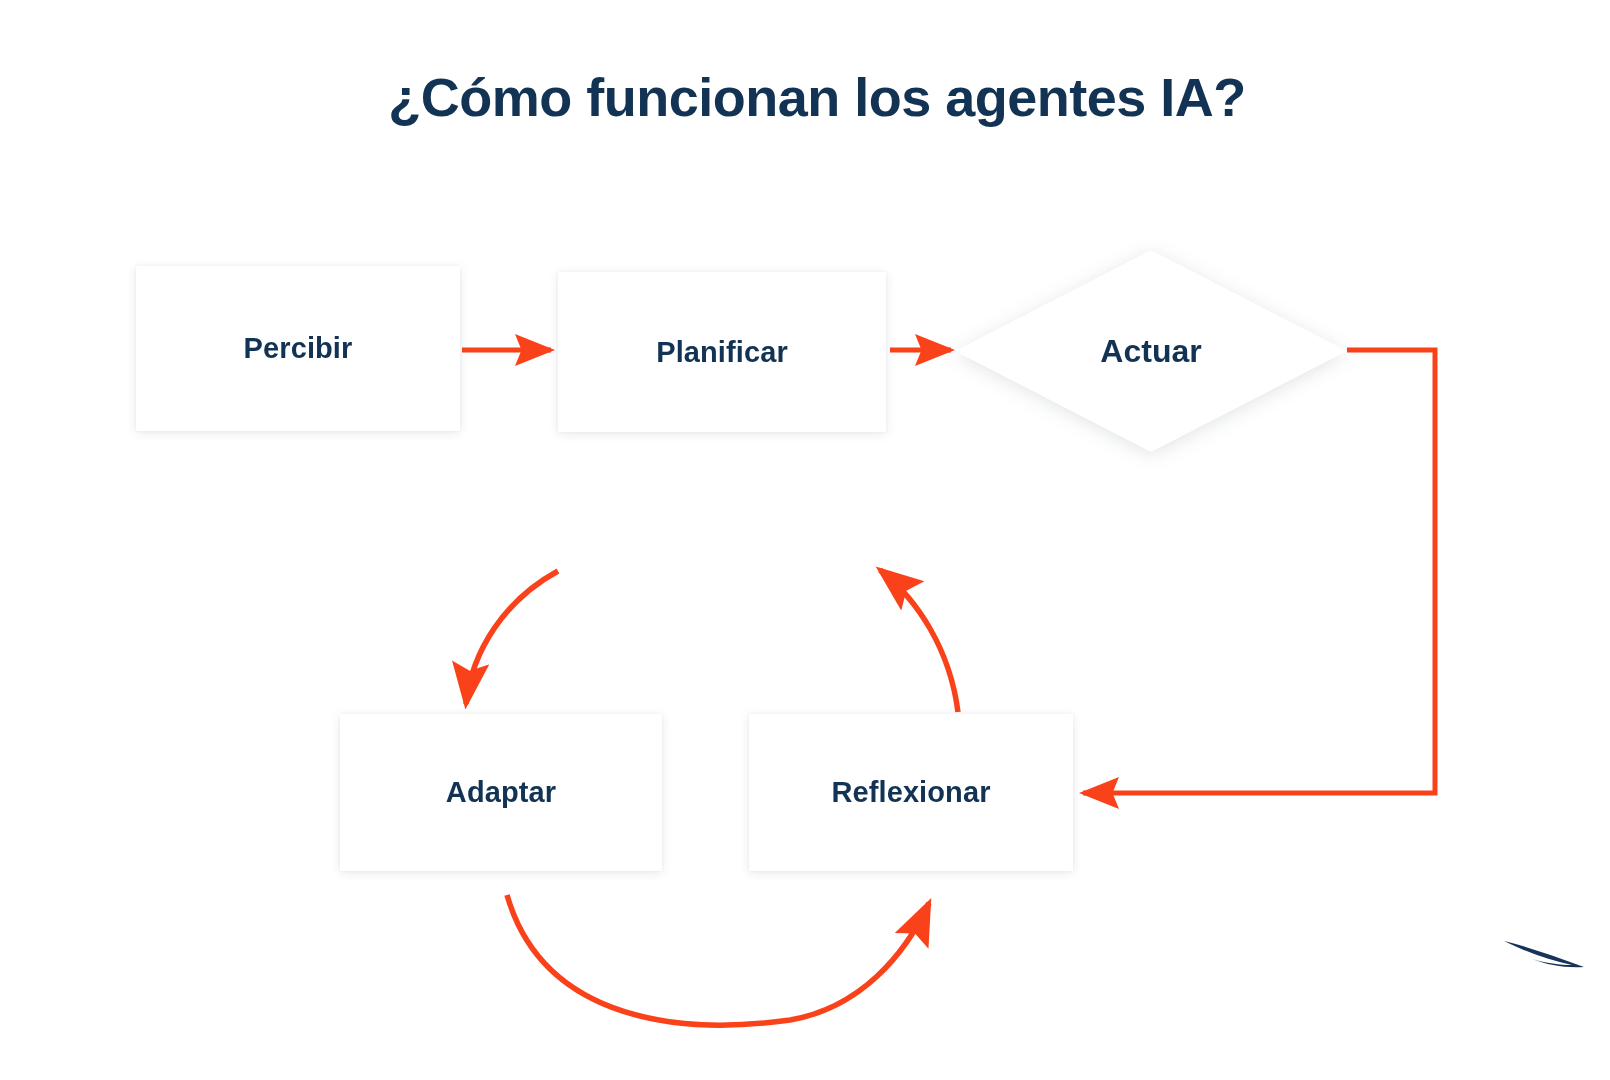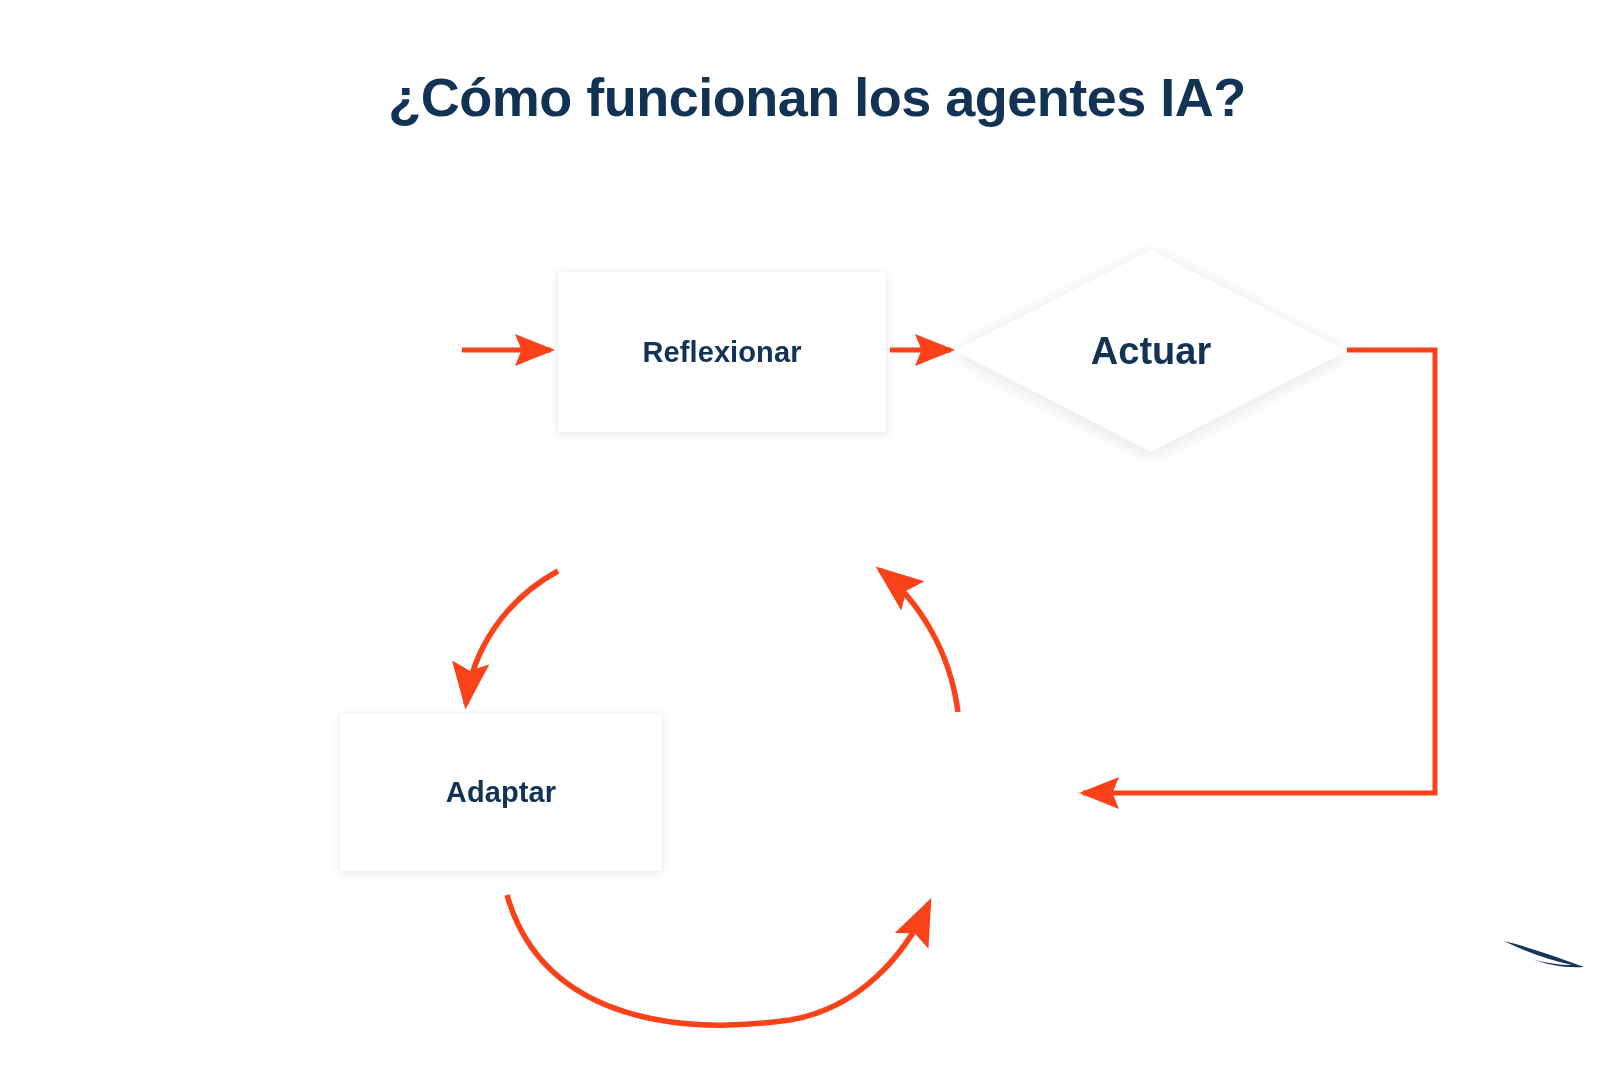--- a/index.html
+++ b/index.html
@@ -89,21 +89,21 @@
     -webkit-clip-path: polygon(50% 0%, 100% 50%, 50% 100%, 0% 50%);
     clip-path: polygon(50% 0%, 100% 50%, 50% 100%, 0% 50%);
   }
   #node-actuar .node-label {
     position: absolute;
     left: 0; top: 0;
     width: 100%; height: 100%;
     display: flex;
     align-items: center;
     justify-content: center;
-    font-size: 38px;
+    font-size: 32px;
     font-weight: bold;
     color: #123353;
     white-space: nowrap;
   }
 
   
   #brand-logo {
     position: absolute;
     left: 1344px;
     top: 930px;
@@ -164,35 +164,41 @@
 
     <g>
       <path d="M958,712 C950,650 918,600 880,570" fill="none" stroke="#FA421A" stroke-width="5.5" stroke-linecap="butt" marker-end="url(#ah-thin)"></path>
     </g>
 
     <g>
       <path d="M507,895 C540,1010 660,1038 790,1020 C860,1008 905,955 929,903" fill="none" stroke="#FA421A" stroke-width="5.5" stroke-linecap="butt" marker-end="url(#ah-thin)"></path>
     </g>
   </svg>
 
+  <div class="node" id="node-percibir">
+    <span class="node-label">Percibir</span>
+  </div>
 
   <div class="node" id="node-planificar">
-    <span class="node-label">Reflexionar</span>
+    <span class="node-label">Planificar</span>
   </div>
 
   <div id="node-actuar">
     <div class="diamond-fill"></div>
     <span class="node-label">Actuar</span>
   </div>
 
 
   <div class="node" id="node-adaptar">
     <span class="node-label">Adaptar</span>
   </div>
 
+  <div class="node" id="node-reflexionar">
+    <span class="node-label">Reflexionar</span>
+  </div>
 
   <div id="brand-logo">
     <svg class="logo-swoosh" viewBox="0 0 84 36" xmlns="http://www.w3.org/2000/svg">
       <path d="M2 3 C26 9, 52 18, 82 29 C62 30, 46 27, 30 21 C44 25, 58 27, 70 27 C46 22, 22 13, 2 3 Z" fill="#16335B"></path>
     </svg>
   </div>
 
 </div>
 
 </body></html>

